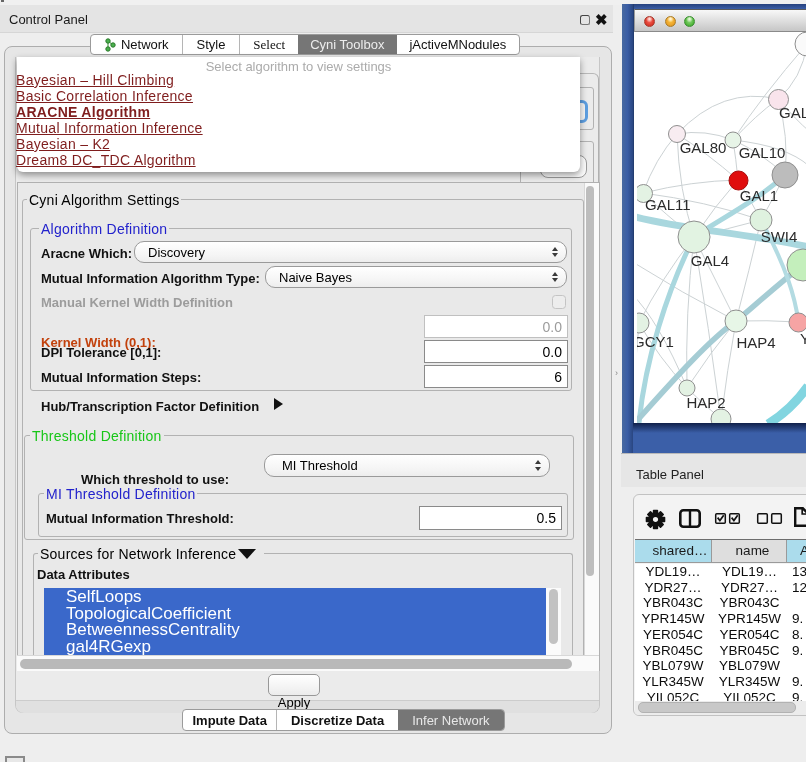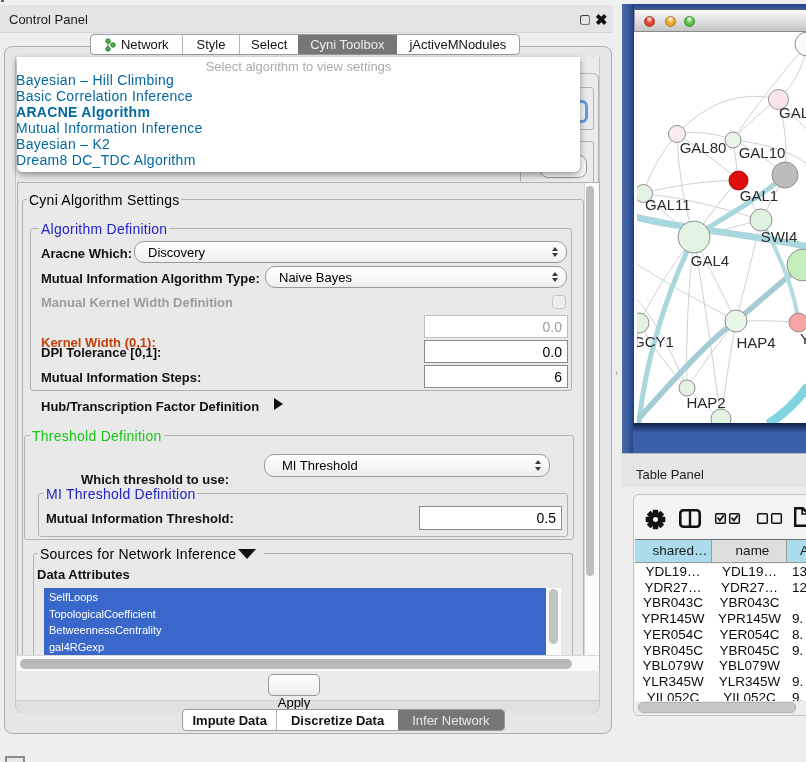--- a/index.html
+++ b/index.html
@@ -35,21 +35,21 @@
       <line x1="4" y1="3" x2="4" y2="11" stroke="#2e8b2e" stroke-width="1"></line>
       <circle cx="4" cy="3" r="2.2" fill="#49b04d" stroke="#2c7a2c"></circle>
       <circle cx="9" cy="7" r="2.2" fill="#49b04d" stroke="#2c7a2c"></circle>
       <circle cx="4" cy="11" r="2.2" fill="#49b04d" stroke="#2c7a2c"></circle>
     </svg>
     <span class="lbl b" style="font-weight:normal;">Network</span>
   </div>
   <div style="width:58px;display:flex;align-items:center;justify-content:center;border-right:1px solid #b5b5b5;">
       <span class="lbl">Style</span>
     </div>
-  <div style="width:58px;display:flex;align-items:center;justify-content:center;">
+  <div style="width:58px;display:flex;align-items:center;justify-content:center;font-family:Liberation Serif, serif;">
       <span class="lbl">Select</span>
     </div>
   <div style="width:99px;display:flex;align-items:center;justify-content:center;background:#767676;">
       <span style="font-size:13px;color:#ededed;">Cyni Toolbox</span>
     </div>
   <div style="width:123px;display:flex;align-items:center;justify-content:center;">
       <span class="lbl">jActiveMNodules</span>
     </div>
 </div>
 
@@ -58,21 +58,21 @@
 
 <div class="abs" style="left:520px;top:87px;width:74px;height:43px;border:1px solid #b2b2b2;border-radius:3px;"></div>
 <div class="abs" style="left:540px;top:100px;width:48px;height:23px;border-radius:6px;border:3px solid #5d9ee0;background:#f5f5f5;"></div>
 <div class="abs" style="left:520px;top:141px;width:74px;height:44px;border:1px solid #b2b2b2;border-radius:3px;"></div>
 <div class="abs" style="left:540px;top:155px;width:47px;height:23px;border-radius:8px;border:1px solid #9a9a9a;background:#fbfbfb;"></div>
 
 <div class="abs" style="left:540px;top:73px;width:59px;height:110px;border-top:1px solid #b8b8b8;border-right:1px solid #b0b0b0;border-radius:0 6px 0 0;"></div>
 
 <div class="abs" style="left:17px;top:57px;width:563px;height:115px;background:#ffffff;border-radius:0 0 6px 6px;box-shadow:0 3px 7px rgba(0,0,0,0.4);">
   <div style="position:absolute;top:2px;left:0;width:100%;text-align:center;font-size:13px;color:#ababab;">Select algorithm to view settings</div>
-  <div style="position:absolute;top:15px;left:-1px;font-size:14px;letter-spacing:0.3px;color:#0369a1;line-height:16px;white-space:nowrap;">
+  <div style="position:absolute;top:15px;left:-1px;font-size:14px;letter-spacing:0.3px;color:#7f1d1d;line-height:16px;white-space:nowrap;text-decoration:underline;">
     Bayesian – Hill Climbing<br>
     Basic Correlation Inference<br>
     <span class="b">ARACNE Algorithm</span><br>
     Mutual Information Inference<br>
     Bayesian – K2<br>
     Dream8 DC_TDC Algorithm
   </div>
 </div>
 
 <div class="abs" style="left:17px;top:182px;width:582.5px;height:489px;border:1px solid #b0b0b0;background:#e9e9e9;"></div>
@@ -122,21 +122,21 @@
 </div>
 <div class="abs lbl b" style="left:46px;top:511px;">Mutual Information Threshold:</div>
 <div class="field" style="left:419px;top:506px;width:143px;height:24px;">0.5</div>
 
 <div class="gbox" style="left:33px;top:553px;width:540px;height:102px;border-bottom:none;border-radius:3px 3px 0 0;">
   <span class="gtitle" style="left:4px;color:#000;padding-right:28px;">Sources for Network Inference</span>
 </div>
 <div class="abs" style="left:238px;top:549px;width:0;height:0;border-top:10px solid #111;border-left:9px solid transparent;border-right:9px solid transparent;"></div>
 <div class="abs lbl b" style="left:37px;top:567px;">Data Attributes</div>
 <div class="abs" style="left:44px;top:588px;width:502px;height:67px;background:#3a68ca;overflow:hidden;">
-  <div style="font-size:11px;color:#fff;line-height:16.5px;padding-left:5px;padding-top:1px;">SelfLoops<br>TopologicalCoefficient<br>BetweennessCentrality<br>gal4RGexp</div>
+  <div style="font-size:17px;color:#fff;line-height:16.5px;padding-left:22px;padding-top:1px;">SelfLoops<br>TopologicalCoefficient<br>BetweennessCentrality<br>gal4RGexp</div>
 </div>
 <div class="abs" style="left:546px;top:588px;width:15px;height:67px;background:#fbfbfb;"></div>
 <div class="abs" style="left:549px;top:589px;width:9px;height:55px;background:#c2c2c2;border-radius:4.5px;"></div>
 
 <div class="abs" style="left:584px;top:183px;width:15px;height:472px;background:#fafafa;border-left:1px solid #d8d8d8;"></div>
 <div class="abs" style="left:586px;top:186px;width:8px;height:390px;background:#bdbdbd;border-radius:4.5px;"></div>
 
 <div class="abs" style="left:17px;top:655px;width:582px;height:16px;background:#fafafa;border-top:1px solid #d8d8d8;"></div>
 <div class="abs" style="left:20px;top:659px;width:552px;height:10px;background:#b9b9b9;border-radius:5px;"></div>
 

